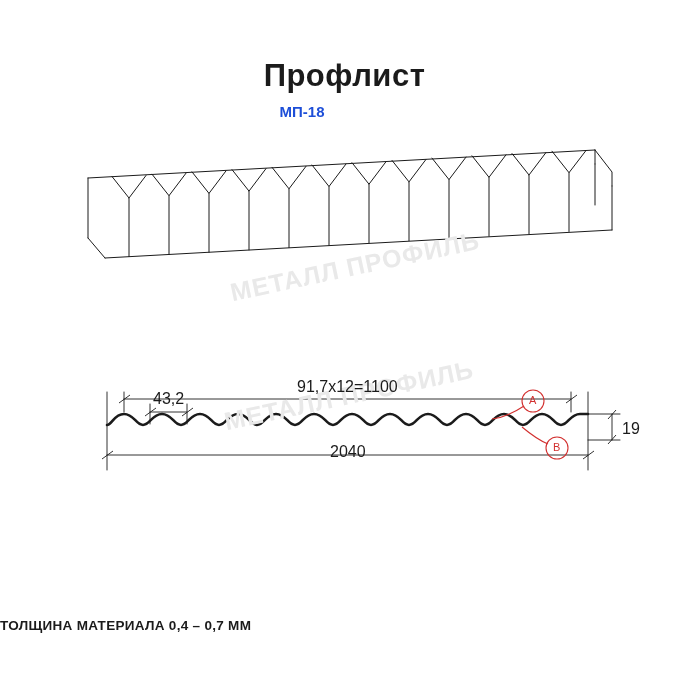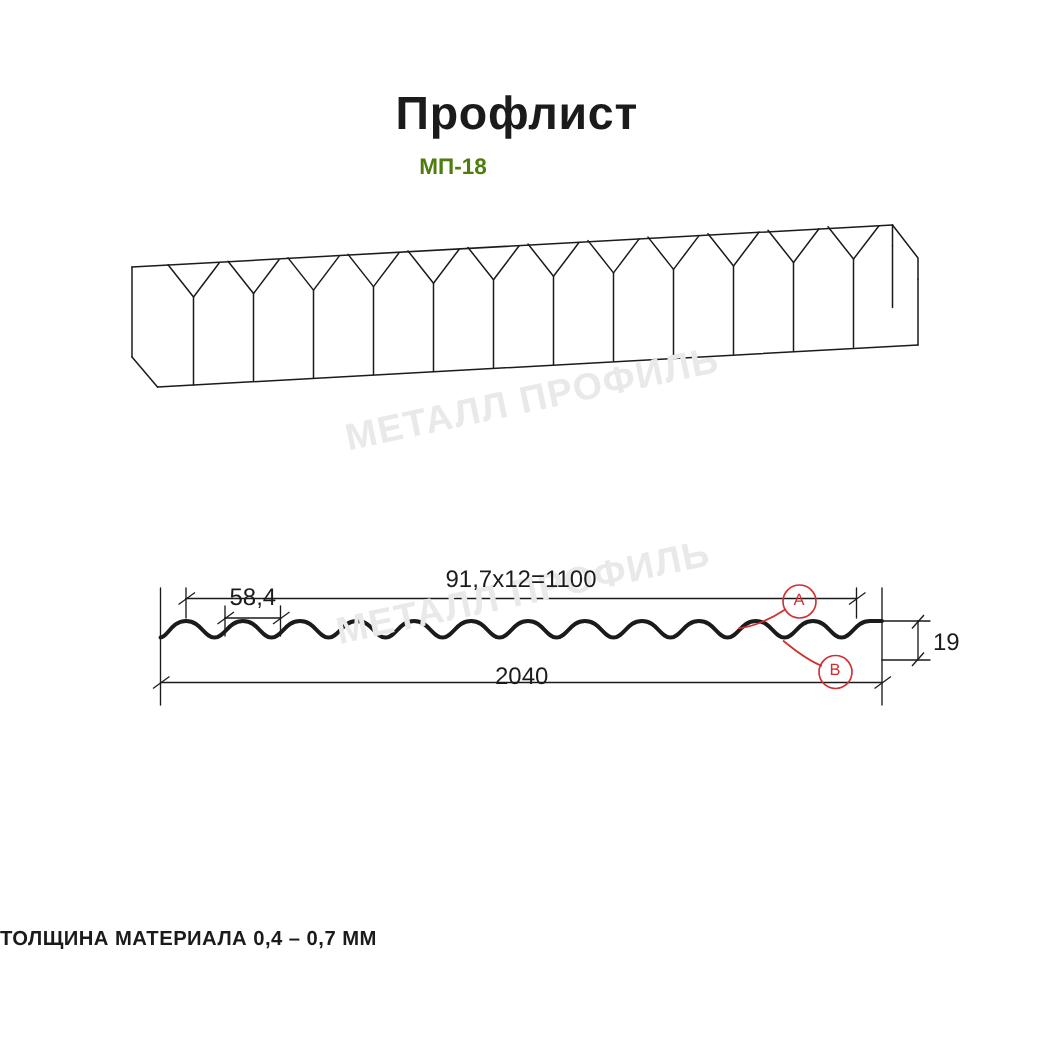--- a/index.html
+++ b/index.html
@@ -33,21 +33,21 @@
     color: #1b1b1b;
   }
   .subtitle {
     position: absolute;
     left: 0;
     top: 103px;
     width: 604px;
     text-align: center;
     font-size: 15px;
     font-weight: bold;
-    color: #4d7c0f;
+    color: #1d4ed8;
   }
   .footnote {
     position: absolute;
     left: 0;
     top: 618px;
     width: 700px;
     font-size: 13.5px;
     font-weight: bold;
     letter-spacing: 0.3px;
     color: #1b1b1b;
@@ -211,21 +211,21 @@
       <path d="M524 406 C 512 414, 500 418, 492 419"></path>
       <path d="M548 444 C 538 440, 528 432, 522 427"></path>
     </g>
   </svg>
 
   <div class="wm wm2">
     <span>МЕТАЛЛ ПРОФИЛЬ</span>
   </div>
 
   <div class="dim-label" style="left:297px; top:378px;">91,7х12=1100</div>
-  <div class="dim-label" style="left:153px; top:390px;">58,4</div>
+  <div class="dim-label" style="left:153px; top:390px;">43,2</div>
   <div class="dim-label" style="left:330px; top:443px;">2040</div>
   <div class="dim-label" style="left:622px; top:420px;">19</div>
 
   <div class="callout-label" style="left:529px; top:394px;">A</div>
   <div class="callout-label" style="left:553px; top:441px;">B</div>
 
   <div class="footnote">ТОЛЩИНА МАТЕРИАЛА 0,4 – 0,7 ММ</div>
 
 </div>
 

